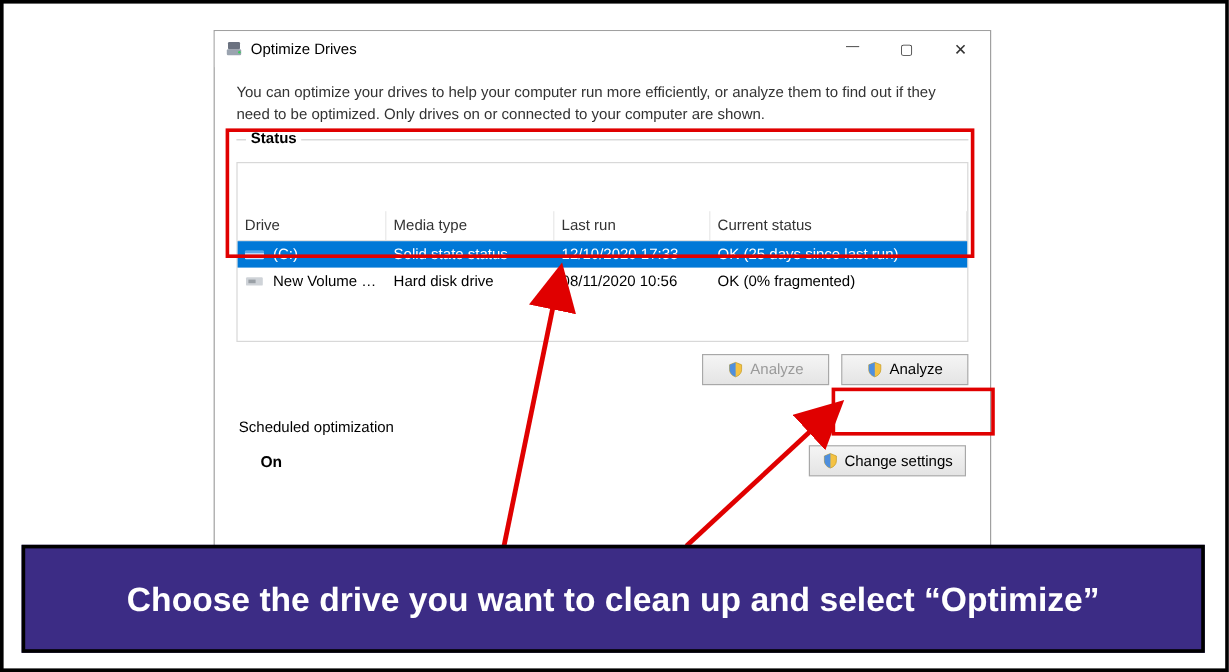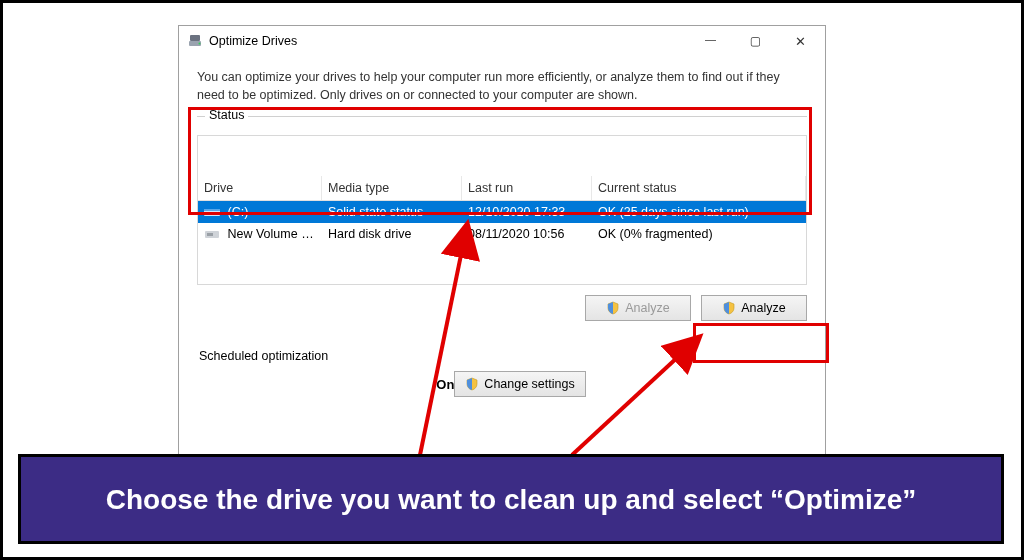--- a/index.html
+++ b/index.html
@@ -131,21 +131,21 @@
     font-size: 12.5px;
     padding: 0 10px;
   }
   .winbutton.disabled { color: #9a9a9a; }
   .shield {
     width: 14px; height: 14px;
     display: inline-block;
   }
   .sched-label { font-size: 12.5px; margin: 28px 0 8px 2px; }
   .sched-row {
-    display: flex; justify-content: center; align-items: center;
+    display: flex; justify-content: space-between; align-items: center;
     padding: 0 2px 0 20px;
   }
   .sched-on { font-weight: 600; font-size: 13px; }
 
   
   .banner {
     position: absolute;
     left: 18px; top: 454px;
     width: 986px; height: 90px;
     background: #3c2c85;
@@ -185,21 +185,21 @@
     <span class="title">Optimize Drives</span>
     <span class="spacer"></span>
     <div class="win-btn min"></div>
     <div class="win-btn max"></div>
     <div class="win-btn close"></div>
   </div>
 
   <div class="body">
     <p class="desc">You can optimize your drives to help your computer run more efficiently, or analyze them to find out if they need to be optimized. Only drives on or connected to your computer are shown.</p>
 
-    <div class="groupbox" style="padding-bottom:0; border-left:0; border-right:0; border-bottom:0;">
+    <div class="groupbox" style="padding-bottom:0; border-left:0; border-right:0; border-bottom:0;font-weight:bold;">
       <span class="legend">Status</span>
     </div>
 
     <div class="table-wrap" style="margin-top:6px;">
       <div class="thead">
         <div>Drive</div>
         <div>Media type</div>
         <div>Last run</div>
         <div>Current status</div>
       </div>

